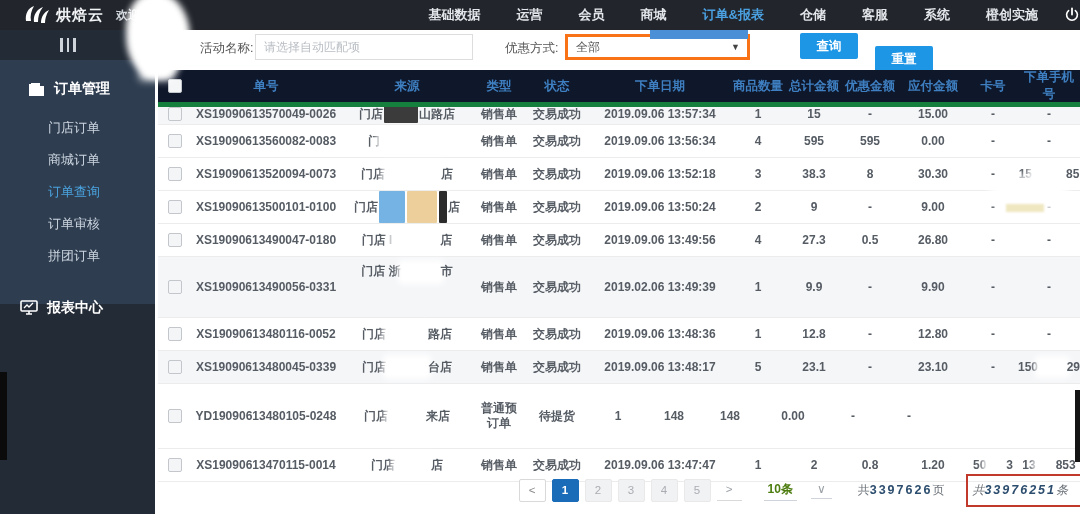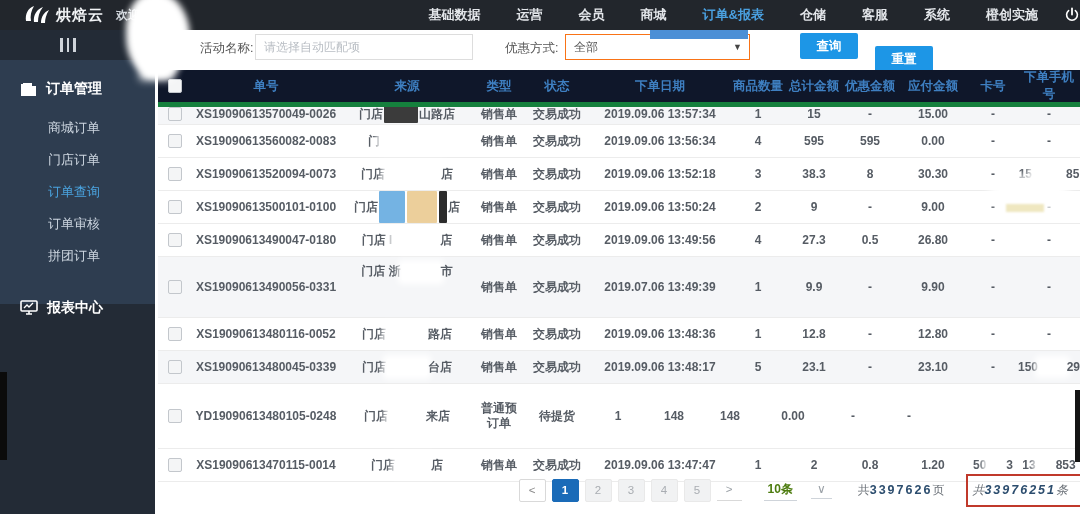--- a/index.html
+++ b/index.html
@@ -14,38 +14,38 @@
   .welcome{font-size:12px;margin-left:12px;color:#cfd4da;font-weight:bold;}
   .nav-items{margin-left:auto;display:flex;align-items:center;gap:36px;padding-right:20px;font-size:13px;font-weight:bold;}
   .nav-item{cursor:pointer;white-space:nowrap;}
   .nav-item.active{color:#4aa0e0;}
   .power{width:16px;height:16px;margin-left:6px;}
   
   .sidebar{position:absolute;left:0;top:30px;width:155px;height:484px;background:#232b36;z-index:5;}
   .collapse-toggle{display:flex;gap:4px;margin:8px 0 0 60px;cursor:pointer;}
   .collapse-toggle i{display:block;width:2.5px;height:14px;background:#cfd4da;}
   .menu-panel{position:absolute;left:0;top:30px;width:155px;height:244px;background:#2e3d50;}
-  .menu-section{display:flex;align-items:center;padding:20px 0 6px 20px;color:#fff;font-size:14px;font-weight:bold;}
+  .menu-section{display:flex;align-items:center;padding:20px 0 6px 28px;color:#fff;font-size:14px;font-weight:bold;}
   .menu-section .sec-icon{width:17px;height:15px;margin-right:9px;}
   .menu-items{margin-top:8px;}
   .menu-item{height:32px;line-height:32px;padding-left:48px;font-size:13px;color:#cdd6e0;cursor:pointer;}
   .menu-item.active{color:#4aa3df;}
   .reports-row{position:absolute;left:0;top:258px;width:155px;height:40px;display:flex;align-items:center;
                padding-left:20px;box-sizing:border-box;color:#fff;font-size:14px;font-weight:bold;cursor:pointer;}
   .reports-row .sec-icon{width:18px;height:16px;margin-right:9px;}
   
   .main{position:absolute;left:155px;top:30px;width:925px;height:484px;background:#fff;}
   .filterbar{position:relative;height:40px;font-size:12.5px;color:#555;}
   .f-label{position:absolute;top:10px;}
   .lbl-activity{left:45px;}
   .lbl-discount{left:350px;}
   .f-input{position:absolute;left:100px;top:4px;width:200px;height:24px;border:1px solid #ddd;
            font-size:12px;padding:0 8px;color:#444;box-sizing:content-box;outline:none;}
   .f-input::placeholder{color:#b9bec4;}
-  .f-select{position:absolute;left:410px;top:4px;width:185px;height:26px;border:1px solid #f97316;background:#fff;
+  .f-select{position:absolute;left:410px;top:4px;width:185px;height:26px;border:3px solid #f97316;background:#fff;
             display:flex;align-items:center;font-size:12px;color:#555;padding-left:8px;box-sizing:border-box;cursor:pointer;}
   .f-select .caret{margin-left:auto;padding-right:7px;font-size:9px;color:#444;}
   .btn{position:absolute;top:3px;width:58px;height:26px;background:#1d96e6;color:#fff;border:none;
        font-size:12.5px;border-radius:2px;cursor:pointer;font-weight:bold;}
   .btn-query{left:645px;}
   .btn-reset{left:720px;margin-top:13px;}
   
   .tablewrap{position:absolute;left:3px;top:40px;width:922px;}
   .tr{display:flex;align-items:stretch;border-bottom:1px solid #ececec;background:#fff;}
   .tr.shade{background:#f5f6f8;}
@@ -148,22 +148,22 @@
       </div>
     <div class="menu-panel">
       <div class="menu-section">
         <svg class="sec-icon" viewBox="0 0 17 15">
           <path d="M1 2h5l2 2h8v10H1z" fill="#fff"></path>
           <rect x="3" y="1" width="9" height="3" fill="#fff"></rect>
         </svg>
         <span>订单管理</span>
       </div>
       <div class="menu-items">
+          <div class="menu-item">门店订单</div>
           <div class="menu-item">商城订单</div>
-          <div class="menu-item">门店订单</div>
           <div class="menu-item active">订单查询</div>
           <div class="menu-item">订单审核</div>
           <div class="menu-item">拼团订单</div>
         </div>
     </div>
     <div class="reports-row">
       <svg class="sec-icon" viewBox="0 0 18 16">
         <rect x="1" y="1" width="16" height="10" rx="1" fill="none" stroke="#fff" stroke-width="1.6"></rect>
         <path d="M4 8l3-3 2 2 4-4" stroke="#fff" stroke-width="1.3" fill="none"></path>
         <path d="M6 14h6M9 11v3" stroke="#fff" stroke-width="1.6"></path>
@@ -285,21 +285,21 @@
     <div class="td c-phone">-</div>
   </div>
           <div class="tr shade tall60 src-top">
     <div class="td c-check">
               <span class="checkbox"></span>
             </div>
     <div class="td c-no">XS19090613490056-0331</div>
     <div class="td c-source">门店 浙<span class="redact r-blur" style="width: 38px; height: 16px;"></span>市</div>
     <div class="td c-type">销售单</div>
     <div class="td c-status">交易成功</div>
-    <div class="td c-date">2019.07.06 13:49:39</div>
+    <div class="td c-date">2019.02.06 13:49:39</div>
     <div class="td c-qty">1</div>
     <div class="td c-total">9.9</div>
     <div class="td c-disc">-</div>
     <div class="td c-pay">9.90</div>
     <div class="td c-card">-</div>
     <div class="td c-phone">-</div>
   </div>
           <div class="tr">
     <div class="td c-check">
               <span class="checkbox"></span>

